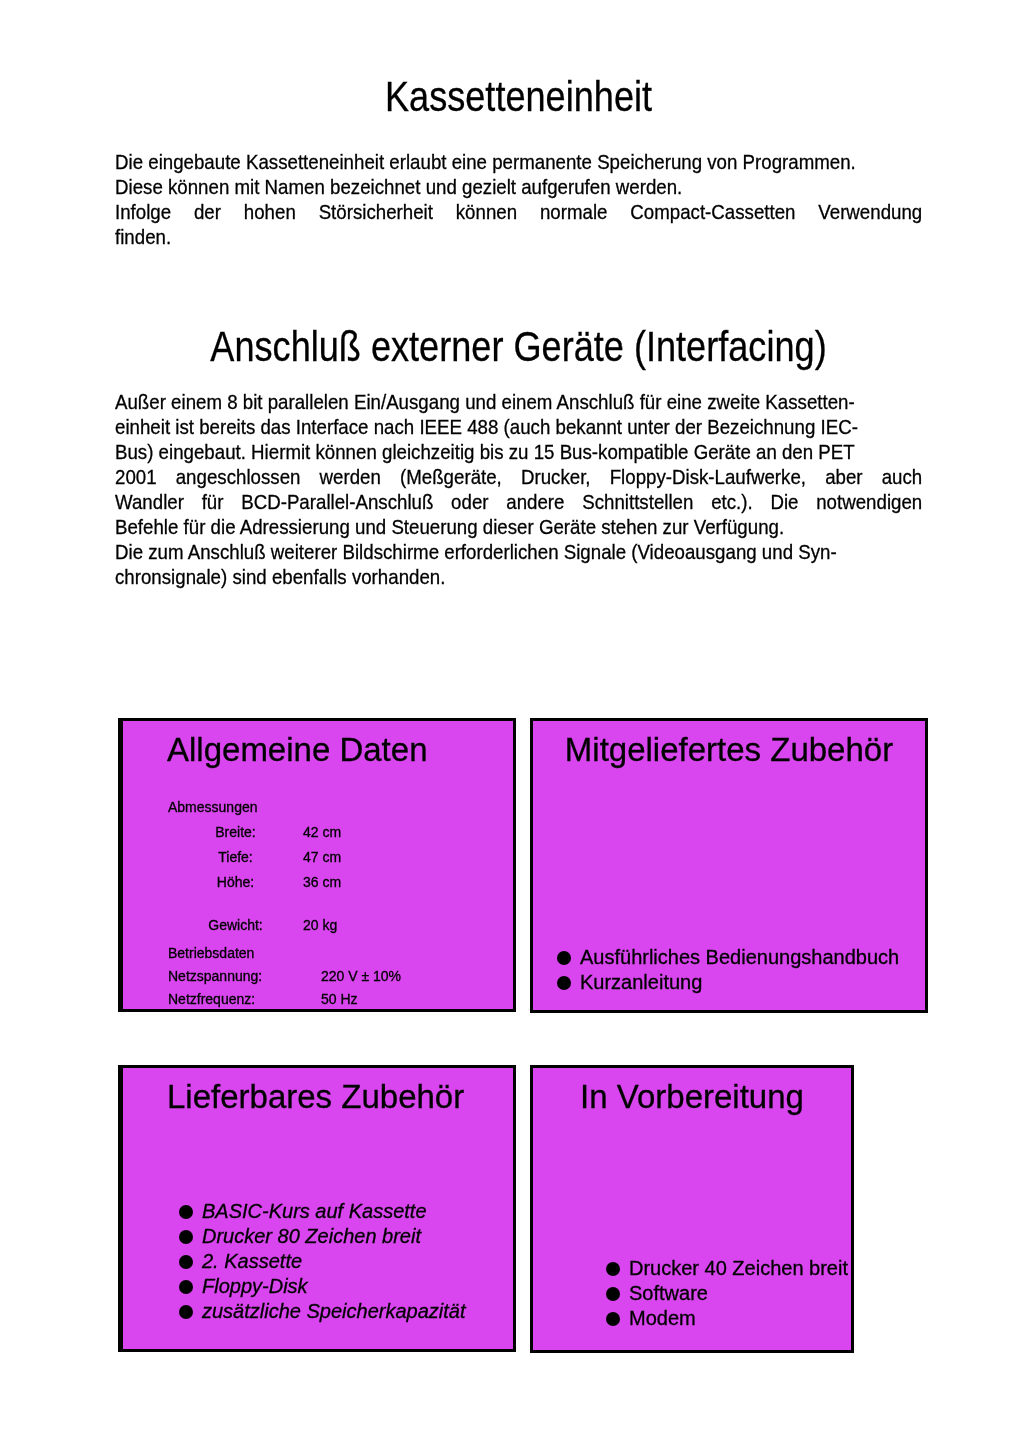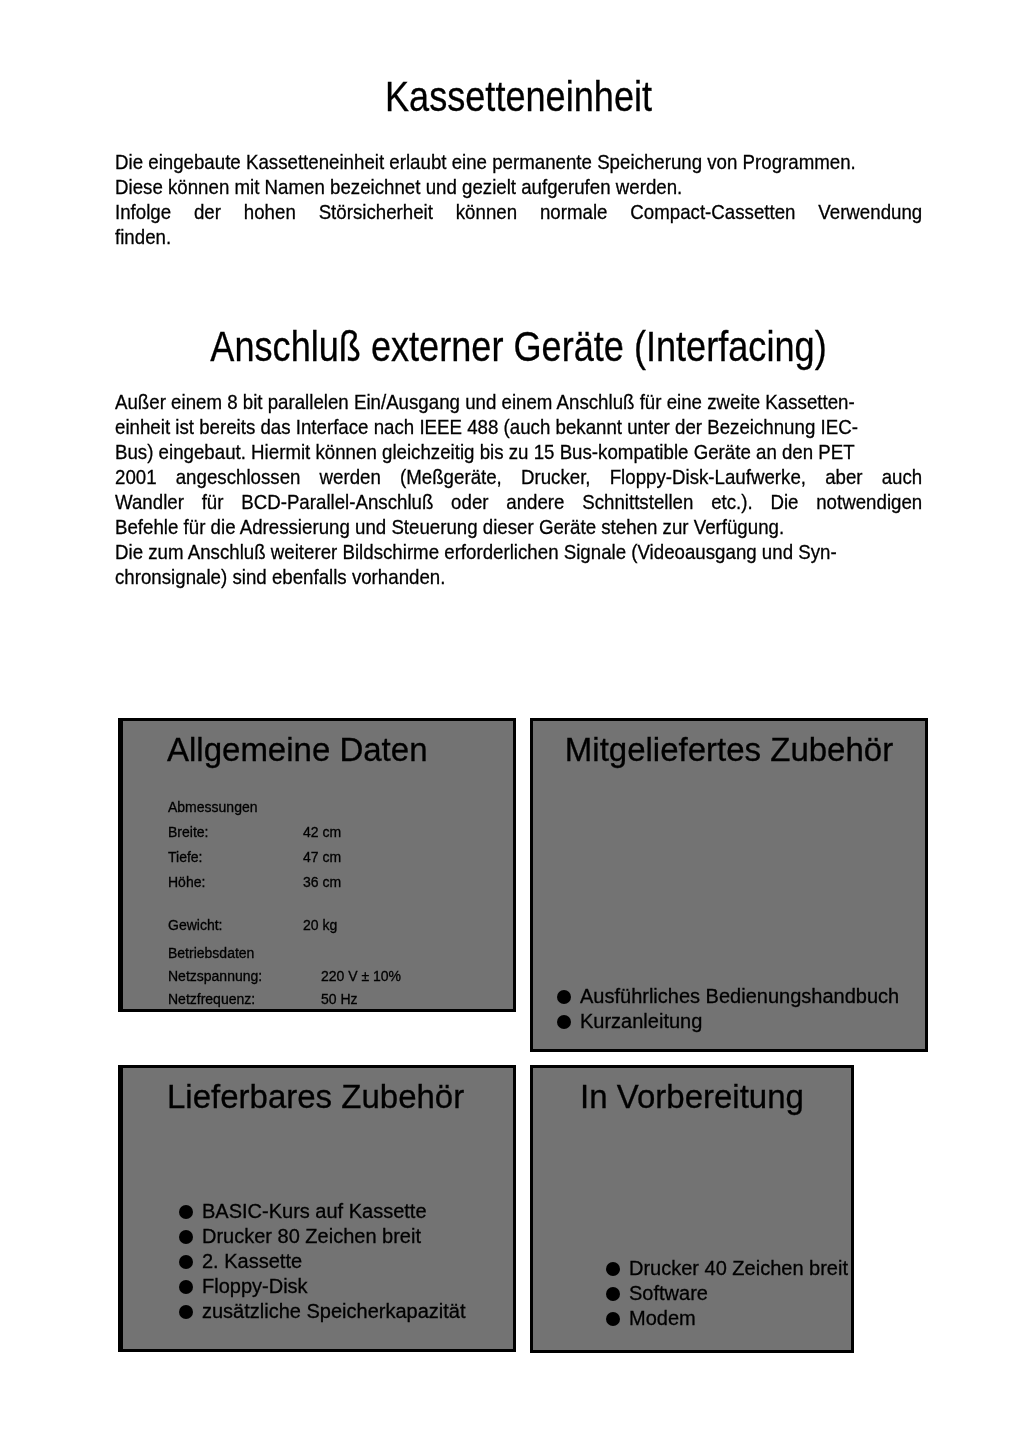--- a/index.html
+++ b/index.html
@@ -22,46 +22,46 @@
   .para{
     position:absolute;left:115px;width:907px;
     font-size:21px;line-height:25px;
     transform:scaleX(0.89);transform-origin:0 0;
   }
   .para.p1{top:149px;}
   .para.p2{top:389px;}
   .line{display:block;white-space:nowrap;}
   .line.j{white-space:normal;text-align:justify;text-align-last:justify;}
   .box{
-    position:absolute;border:3px solid #000;background:#737373;
+    position:absolute;border:3px solid #000;background:#d946ef;
     box-sizing:border-box;display:flex;flex-direction:column;
   }
   .box.thickleft{border-left-width:5px;}
   .box1{left:118px;top:718px;width:398px;height:294px;}
-  .box2{left:530px;top:718px;width:398px;height:334px;}
+  .box2{left:530px;top:718px;width:398px;height:295px;}
   .box3{left:118px;top:1065px;width:398px;height:287px;}
   .box4{left:530px;top:1065px;width:324px;height:288px;}
   .box-title{
     font-size:33px;line-height:38px;margin-top:10px;font-weight:400;
     white-space:nowrap;
   }
   .box-title.left1{padding-left:44px;}
   .box-title.center{text-align:center;}
   .specs{padding-left:45px;font-size:14px;}
   .spec-section{line-height:25px;margin-top:26px;}
   .spec-section.b2{line-height:23px;margin-top:4px;}
   .spec-row{line-height:25px;display:flex;}
   .spec-row.gewicht{margin-top:18px;}
   .spec-row.b2{line-height:23px;}
   .lbl{display:inline-block;}
-  .w1{width:135px;}
+  .w1{width:135px;text-align:center;}
   .w2{width:153px;}
   .items{list-style:none;margin:6px;padding:0;margin-top:auto;}
   .box2 .items{padding-left:18px;padding-bottom:9px;}
-  .box3 .items{padding-left:50px;padding-bottom:19px;}
+  .box3 .items{padding-left:50px;padding-bottom:19px;font-style:italic;}
   .box4 .items{padding-left:67px;padding-bottom:13px;}
   .items li{display:flex;align-items:center;height:25px;font-size:20px;white-space:nowrap;}
   .dot{width:14px;height:14px;border-radius:50%;background:#000;margin-right:9px;flex:none;}
 </style>
 </head>
 <body>
 
 <div class="page">
 
   <div class="h1">Kassetteneinheit</div>

